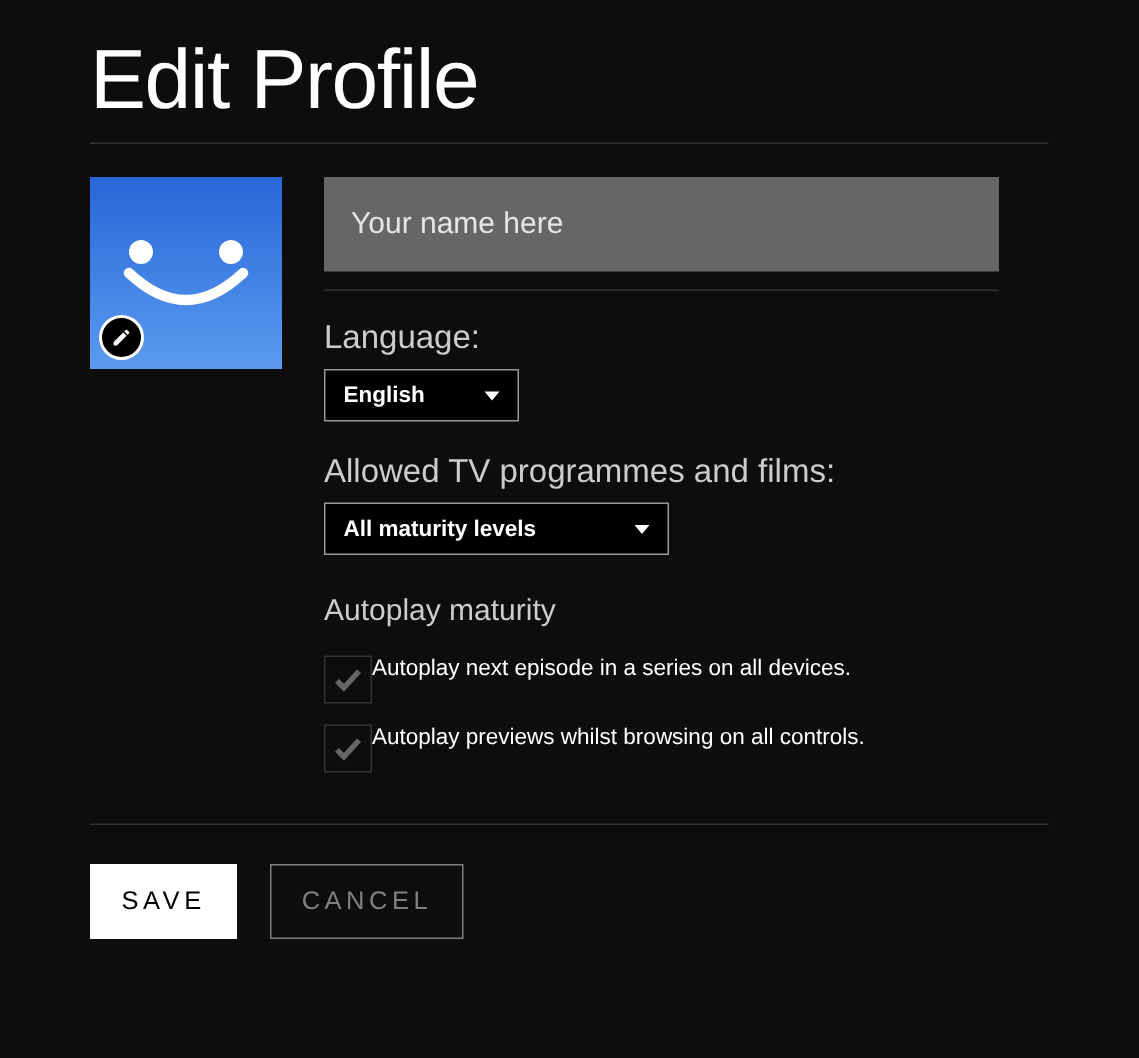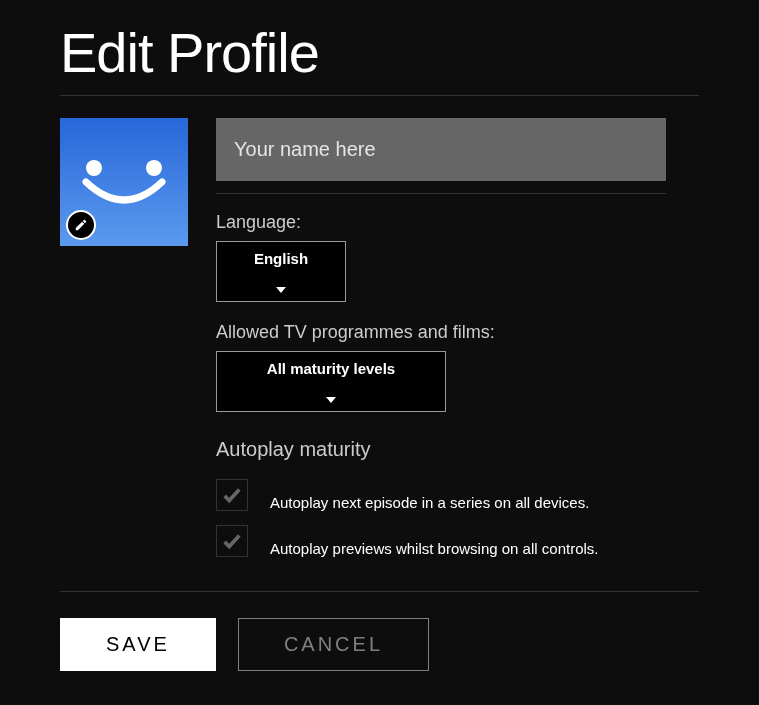--- a/index.html
+++ b/index.html
@@ -85,55 +85,54 @@
   }
   .name-input::placeholder { color: #e5e5e5; }
   .hr-sub {
     border: none;
     border-top: 1px solid #333;
     margin: 10px 0 18px 0;
     max-width: 450px;
   }
   .field-label {
     color: #ccc;
-    font-size: 18px;
+    font-size: 22px;
     margin-bottom: 8px;
   }
   .dropdown {
     display: inline-flex;
     align-items: center;
     justify-content: space-between;
     background: #000;
     border: 1px solid #999;
     color: #fff;
     font-size: 15px;
     font-weight: 700;
     padding: 8px 12px;
     cursor: pointer;
     min-width: 130px;
     margin-bottom: 20px;
     gap: 20px;
-    flex-direction: column;
-  }
-  .dropdown.wide { min-width: 230px; justify-content: center; }
+  }
+  .dropdown.wide { min-width: 230px; }
   .dropdown .caret {
     width: 0; height: 0;
     border-left: 5px solid transparent;
     border-right: 5px solid transparent;
     border-top: 6px solid #fff;
   }
   .section-heading {
     color: #ccc;
     font-size: 20px;
     margin: 6px 0 18px 0;
   }
   .checkbox-row {
     display: flex;
-    align-items: flex-end;
-    gap: 22px;
+    align-items: flex-start;
+    gap: 0;
     margin-bottom: 14px;
   }
   .checkbox {
     width: 32px;
     height: 32px;
     border: 1px solid #333;
     background: #0d0d0d;
     display: flex;
     align-items: center;
     justify-content: center;
@@ -150,22 +149,22 @@
   .checkbox-label {
     color: #fff;
     font-size: 15px;
   }
   .actions {
     display: flex;
     gap: 22px;
     padding-top: 26px;
   }
   .btn {
-    padding: 14px 45px;
-    font-size: 20px;
+    padding: 14px 20px;
+    font-size: 17px;
     font-weight: 500;
     letter-spacing: 3px;
     cursor: pointer;
     border: 1px solid transparent;
     font-family: inherit;
   }
   .btn-primary {
     background: #fff;
     color: #000;
   }

